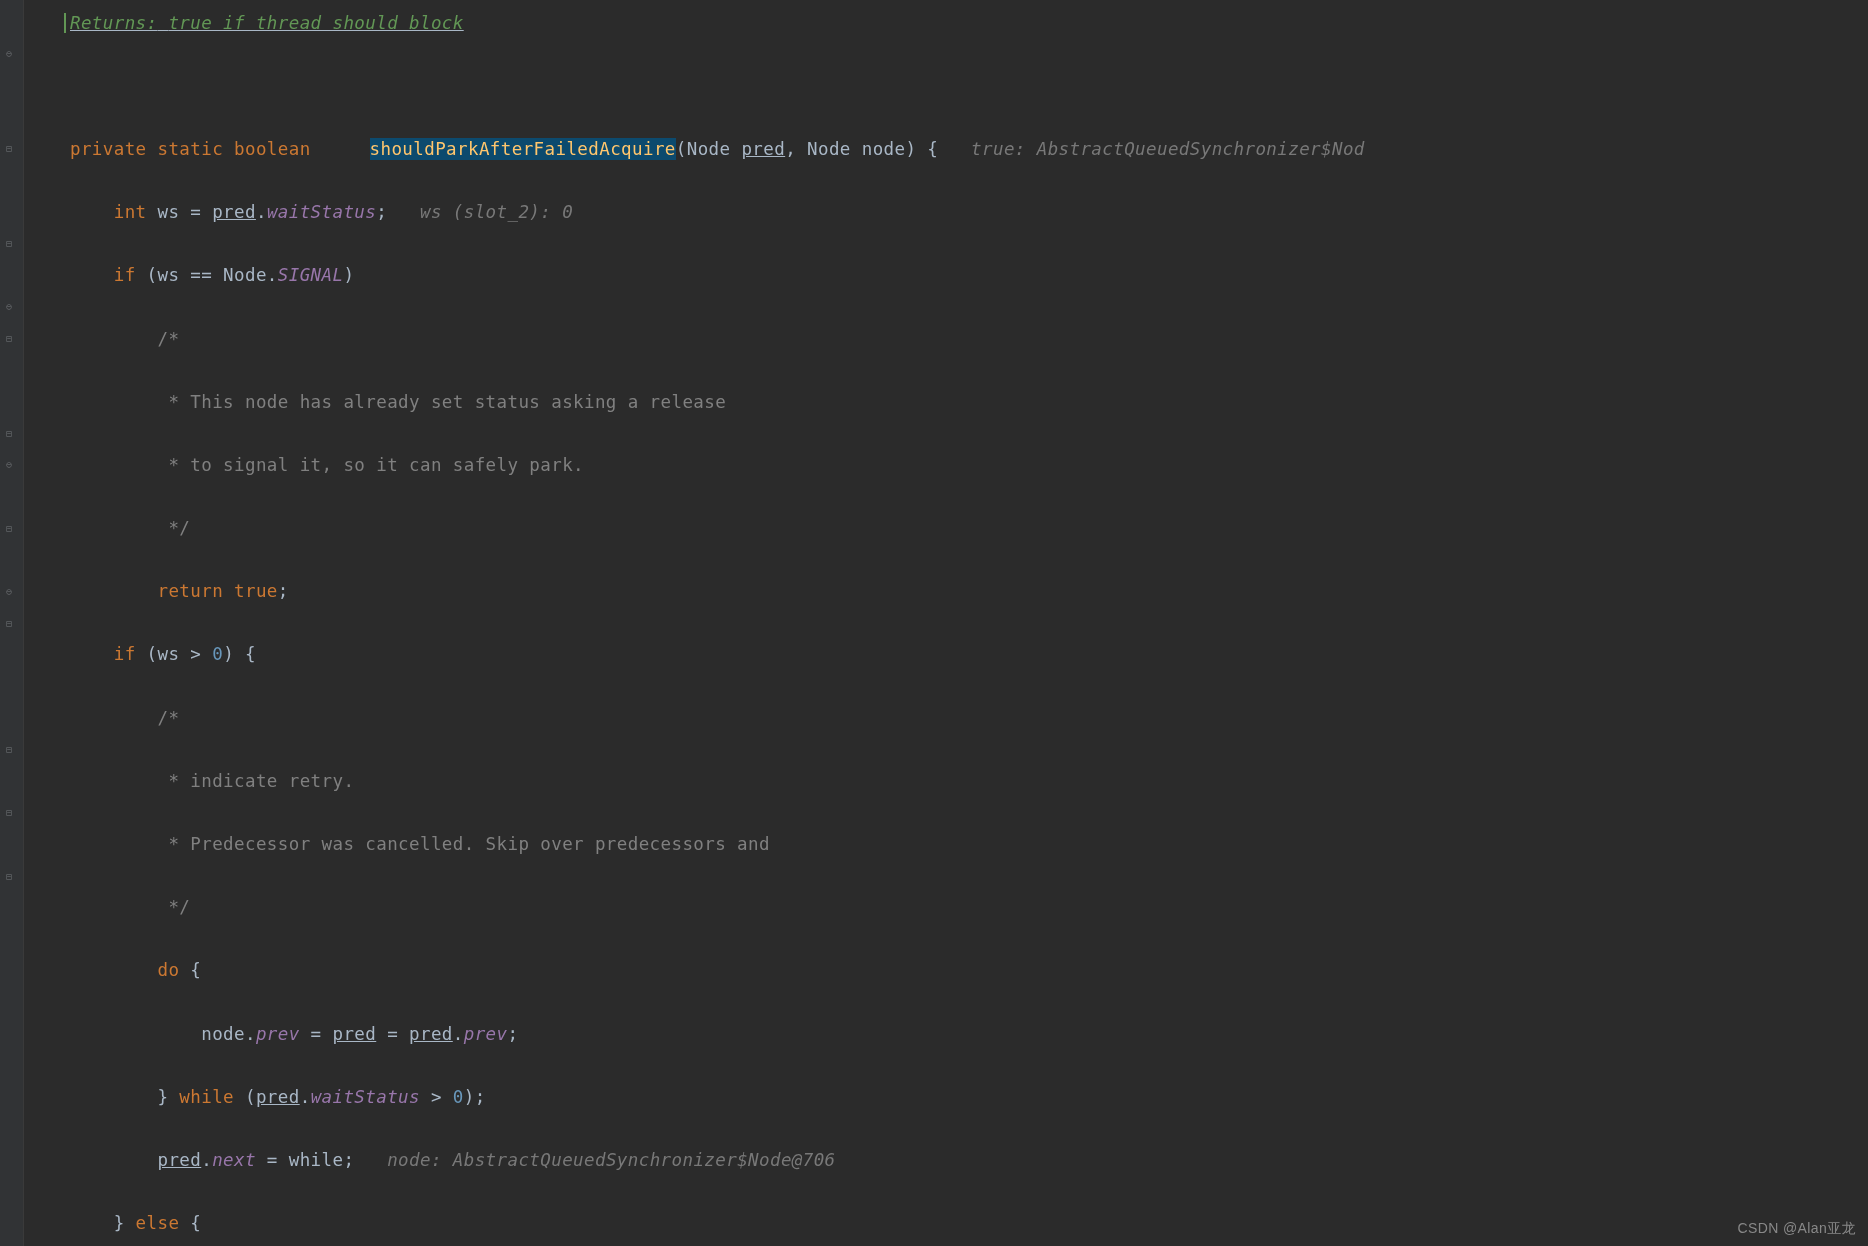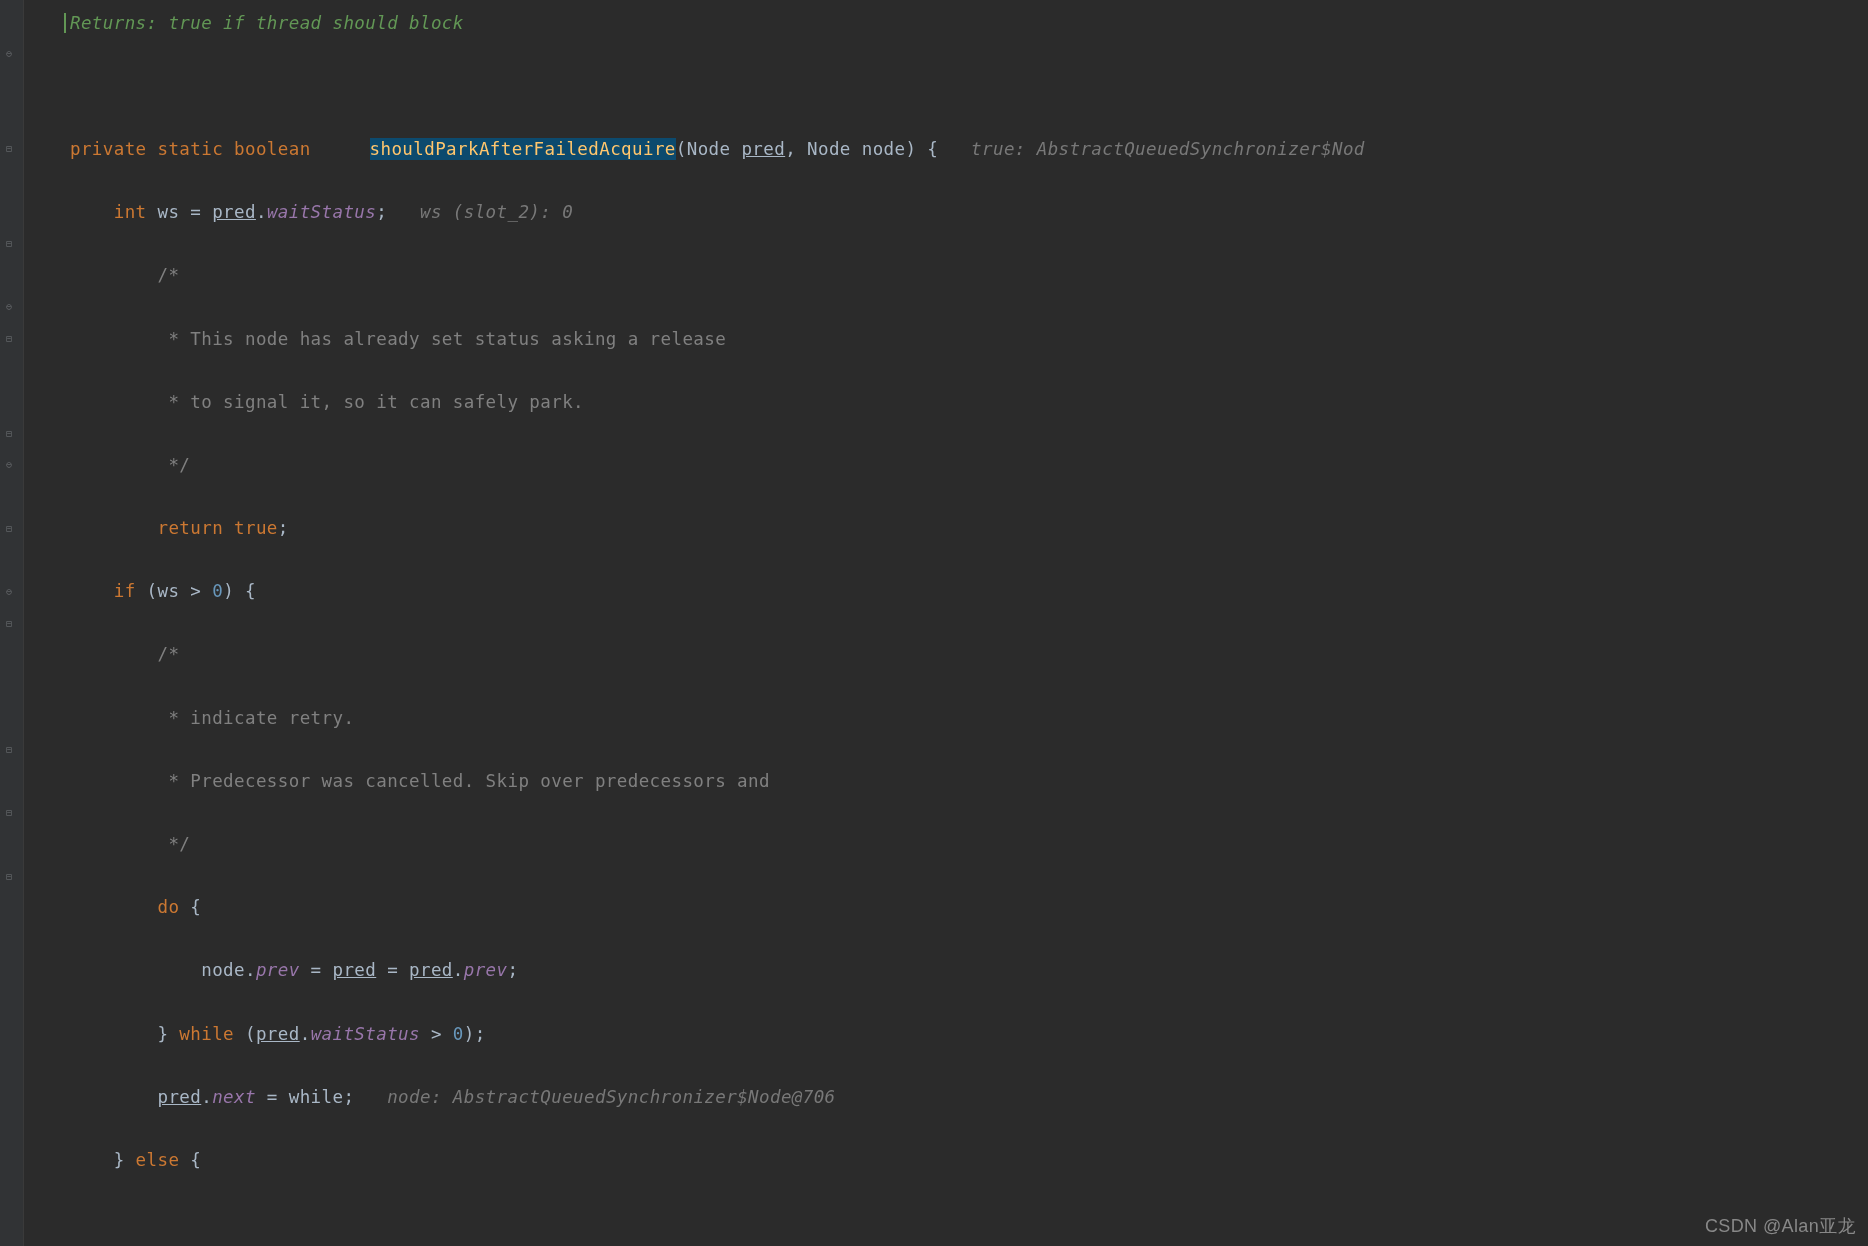--- a/index.html
+++ b/index.html
@@ -46,24 +46,24 @@
     .cmt { color: #808080; }
     .cmt-green { color: #629755; font-style: italic;}
     .hint { color: #787878; font-style: italic;}
     .paren { color: #a9b7c6; }
     .under { text-decoration: underline; text-decoration-color:#a9b7c6; }
     .watermark {
       position: absolute;
       right: 12px;
       bottom: 8px;
       color: #888;
-      font-size: 18px;
+      font-size: 14px;
       font-family: Arial, sans-serif;
     }
-    .doc-border { border-left: 2px solid #629755; padding-left:4px; margin-left:-6px;}
+    .doc-border { border-left: 2px solid #629755; padding-left:4px; margin-left:-6px;text-decoration:underline;}
   </style>
 </head>
 <body>
 
 <div class="gutter">
   <span class="fold-icon" style="top:38px">⊖</span>
   <span class="fold-icon" style="top:133px">⊟</span>
   <span class="fold-icon" style="top:228px">⊟</span>
   <span class="fold-icon" style="top:291px">⊖</span>
   <span class="fold-icon" style="top:323px">⊟</span>
@@ -75,20 +75,21 @@
   <span class="fold-icon" style="top:734px">⊟</span>
   <span class="fold-icon" style="top:797px">⊟</span>
   <span class="fold-icon" style="top:861px">⊟</span>
 </div>
 
 <div class="code">
 <span class="line"><span class="doc-border"><span class="cmt-green">Returns:</span> <span class="cmt-green" style="font-family:monospace;">true if thread should block</span></span></span>
 <span class="line"></span>
 <span class="line"><span class="kw">private</span> <span class="kw">static</span> <span class="kw">boolean</span> <span class="mname">shouldParkAfterFailedAcquire</span><span class="paren">(</span><span>Node </span><span class="under">pred</span><span>, </span><span>Node node) {</span>   <span class="hint">true: AbstractQueuedSynchronizer$Nod</span></span>
 <span class="line">    <span class="kw">int</span><span> ws = </span><span class="under">pred</span><span>.</span><span class="field">waitStatus</span><span>;</span>   <span class="hint">ws (slot_2): 0</span></span>
+<span class="line">    <span class="kw">if</span><span> (ws == Node.</span><span class="fielditalic">SIGNAL</span><span>)</span></span>
 <span class="line">        <span class="cmt">/*</span></span>
 <span class="line">        <span class="cmt"> * This node has already set status asking a release</span></span>
 <span class="line">        <span class="cmt"> * to signal it, so it can safely park.</span></span>
 <span class="line">        <span class="cmt"> */</span></span>
 <span class="line">        <span class="kw">return</span> <span class="kw">true</span><span>;</span></span>
 <span class="line">    <span class="kw">if</span><span> (ws &gt; </span><span class="num">0</span><span>) {</span></span>
 <span class="line">        <span class="cmt">/*</span></span>
 <span class="line">        <span class="cmt"> * indicate retry.</span></span>
 <span class="line">        <span class="cmt"> * Predecessor was cancelled. Skip over predecessors and</span></span>
 <span class="line">        <span class="cmt"> */</span></span>

